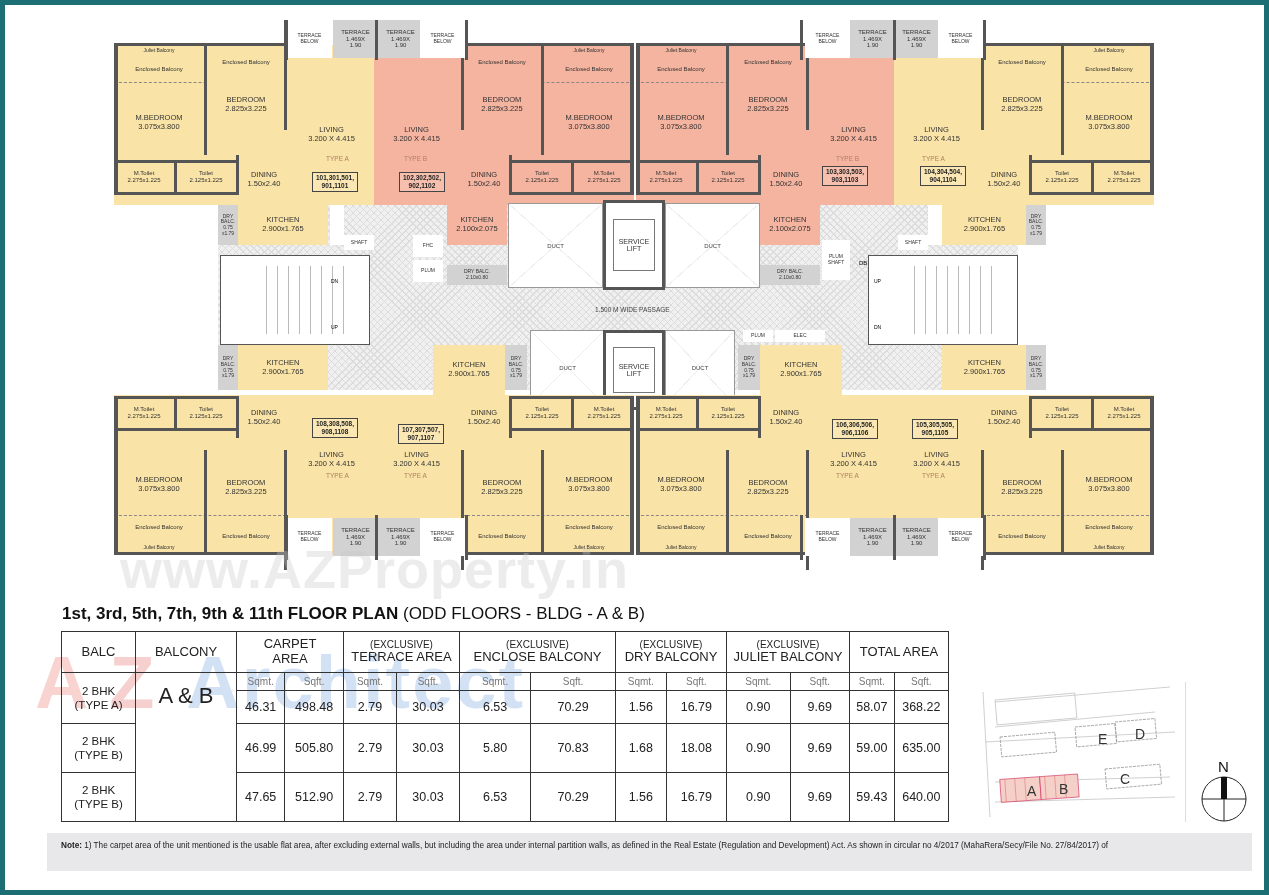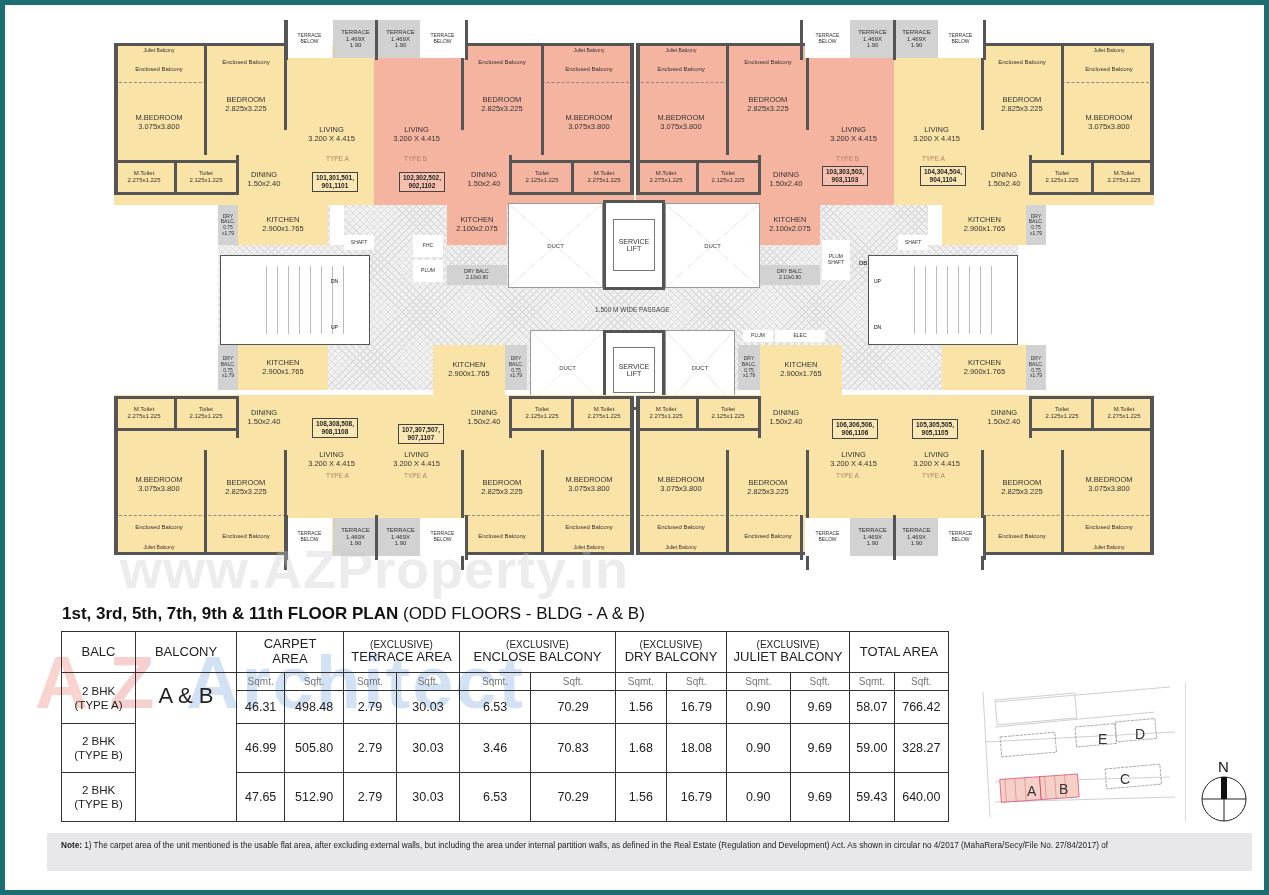--- a/index.html
+++ b/index.html
@@ -686,37 +686,37 @@
         <td class="val" style="height: 32px;">498.48</td>
         <td class="val" style="height: 32px;">2.79</td>
         <td class="val" style="height: 32px;">30.03</td>
         <td class="val" style="height: 32px;">6.53</td>
         <td class="val" style="height: 32px;">70.29</td>
         <td class="val" style="height: 32px;">1.56</td>
         <td class="val" style="height: 32px;">16.79</td>
         <td class="val" style="height: 32px;">0.90</td>
         <td class="val" style="height: 32px;">9.69</td>
         <td class="val" style="height: 32px;">58.07</td>
-        <td class="val" style="height: 32px;">766.42</td>
+        <td class="val" style="height: 32px;">368.22</td>
       </tr>
       <tr>
         <td class="type" style="white-space:pre-line">2 BHK
 (TYPE B)</td>
         <td class="val">46.99</td>
         <td class="val">505.80</td>
         <td class="val">2.79</td>
         <td class="val">30.03</td>
-        <td class="val">3.46</td>
+        <td class="val">5.80</td>
         <td class="val">70.83</td>
         <td class="val">1.68</td>
         <td class="val">18.08</td>
         <td class="val">0.90</td>
         <td class="val">9.69</td>
         <td class="val">59.00</td>
-        <td class="val">328.27</td>
+        <td class="val">635.00</td>
       </tr>
       <tr>
         <td class="type" style="white-space:pre-line">2 BHK
 (TYPE B)</td>
         <td class="val">47.65</td>
         <td class="val">512.90</td>
         <td class="val">2.79</td>
         <td class="val">30.03</td>
         <td class="val">6.53</td>
         <td class="val">70.29</td>

